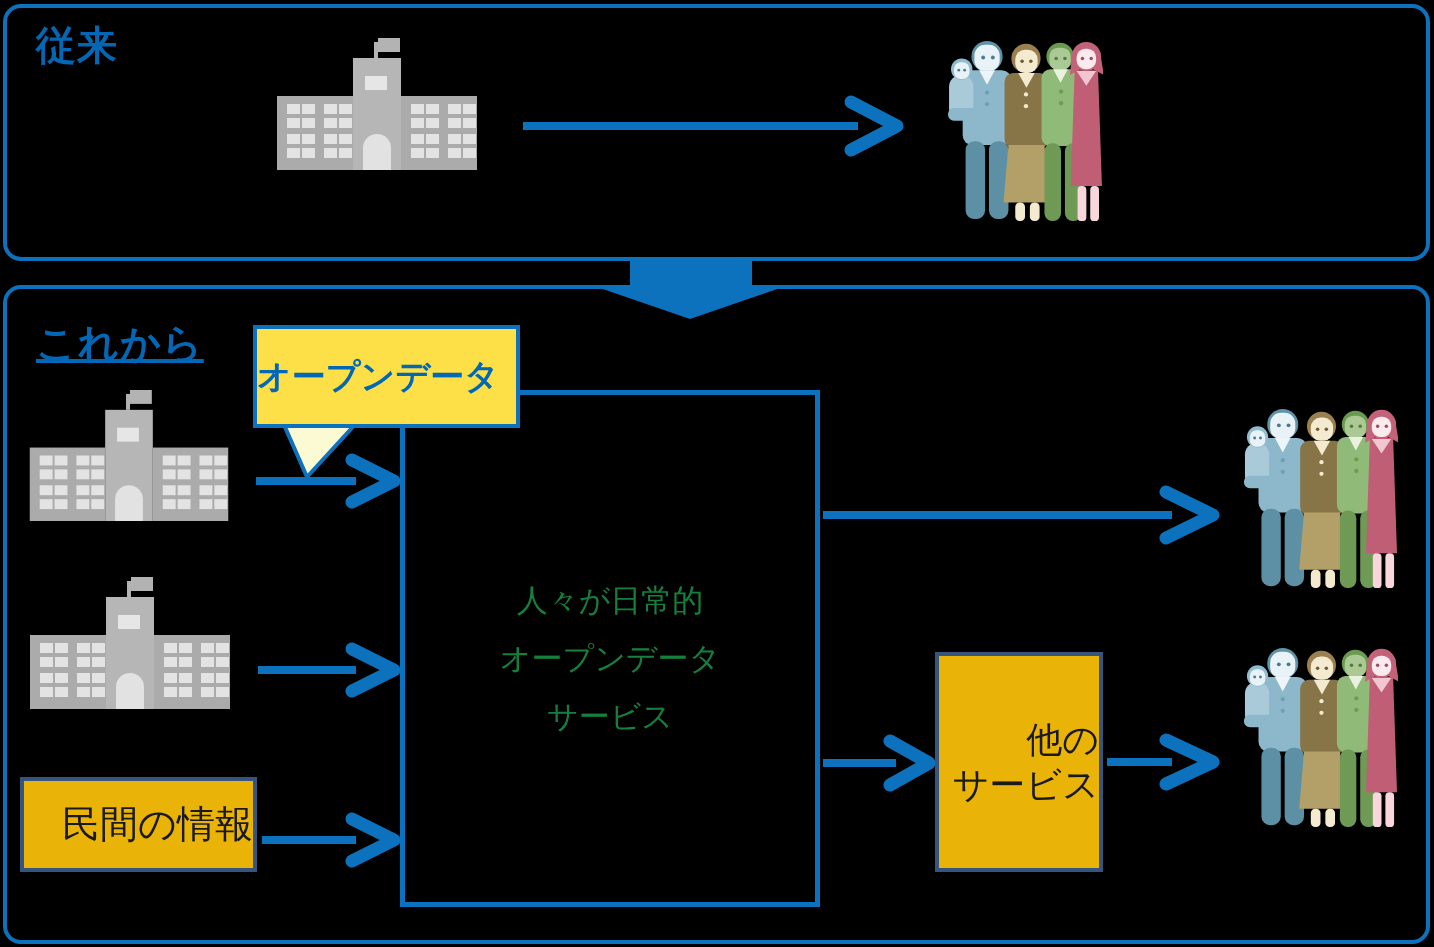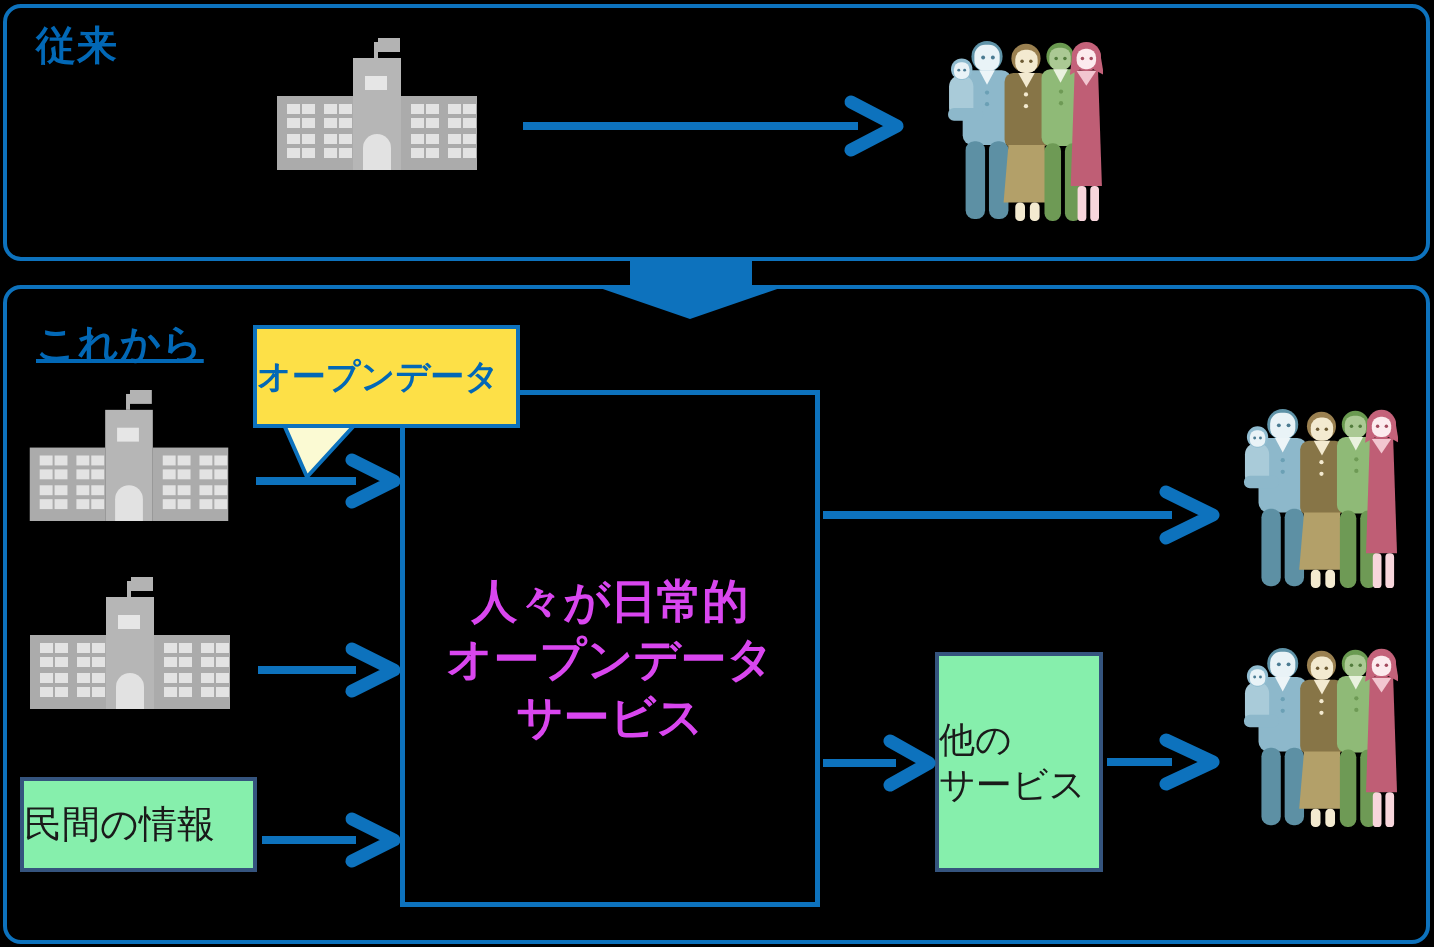--- a/index.html
+++ b/index.html
@@ -18,24 +18,24 @@
   .shaft{stroke:#0d72bd;stroke-width:8;fill:none;}
   .head{stroke:#0d72bd;stroke-width:13;fill:none;stroke-linecap:round;stroke-linejoin:round;}
   .bigarrow{fill:#0d72bd;stroke:none;}
   .tail{fill:#fbfad3;stroke:#0d72bd;stroke-width:4;}
   .callout{position:absolute;left:253px;top:325px;width:267px;height:103px;box-sizing:border-box;
            background:#fde047;border:4px solid #0d72bd;z-index:4;display:flex;align-items:center;
            justify-content:flex-start;color:#0268b6;font-weight:800;font-size:34px;white-space:nowrap;}
   .central-box{position:absolute;left:400px;top:390px;width:420px;height:517px;box-sizing:border-box;
                border:5px solid #0d72bd;z-index:2;display:flex;flex-direction:column;align-items:center;
                justify-content:center;padding-top:20px;}
-  .central-box span{display:block;color:#d946ef;font-weight:700;font-size:46px;line-height:58px;
+  .central-box span{display:block;color:#15803d;font-weight:400;font-size:31px;line-height:58px;
                     white-space:nowrap;}
-  .white-box{position:absolute;box-sizing:border-box;background:#86efac;border:4px solid #35547e;
-             z-index:2;display:flex;flex-direction:column;align-items:flex-start;justify-content:center;
+  .white-box{position:absolute;box-sizing:border-box;background:#eab308;border:4px solid #35547e;
+             z-index:2;display:flex;flex-direction:column;align-items:flex-end;justify-content:center;
              color:#1a1a1a;}
   .private-box{left:20px;top:777px;width:237px;height:95px;font-size:38px;}
   .services-box{left:935px;top:652px;width:168px;height:220px;font-size:36px;line-height:45px;
                 text-align:center;}
   .white-box span{white-space:nowrap;}
 </style>
 </head>
 <body>
 
 <div class="canvas">

